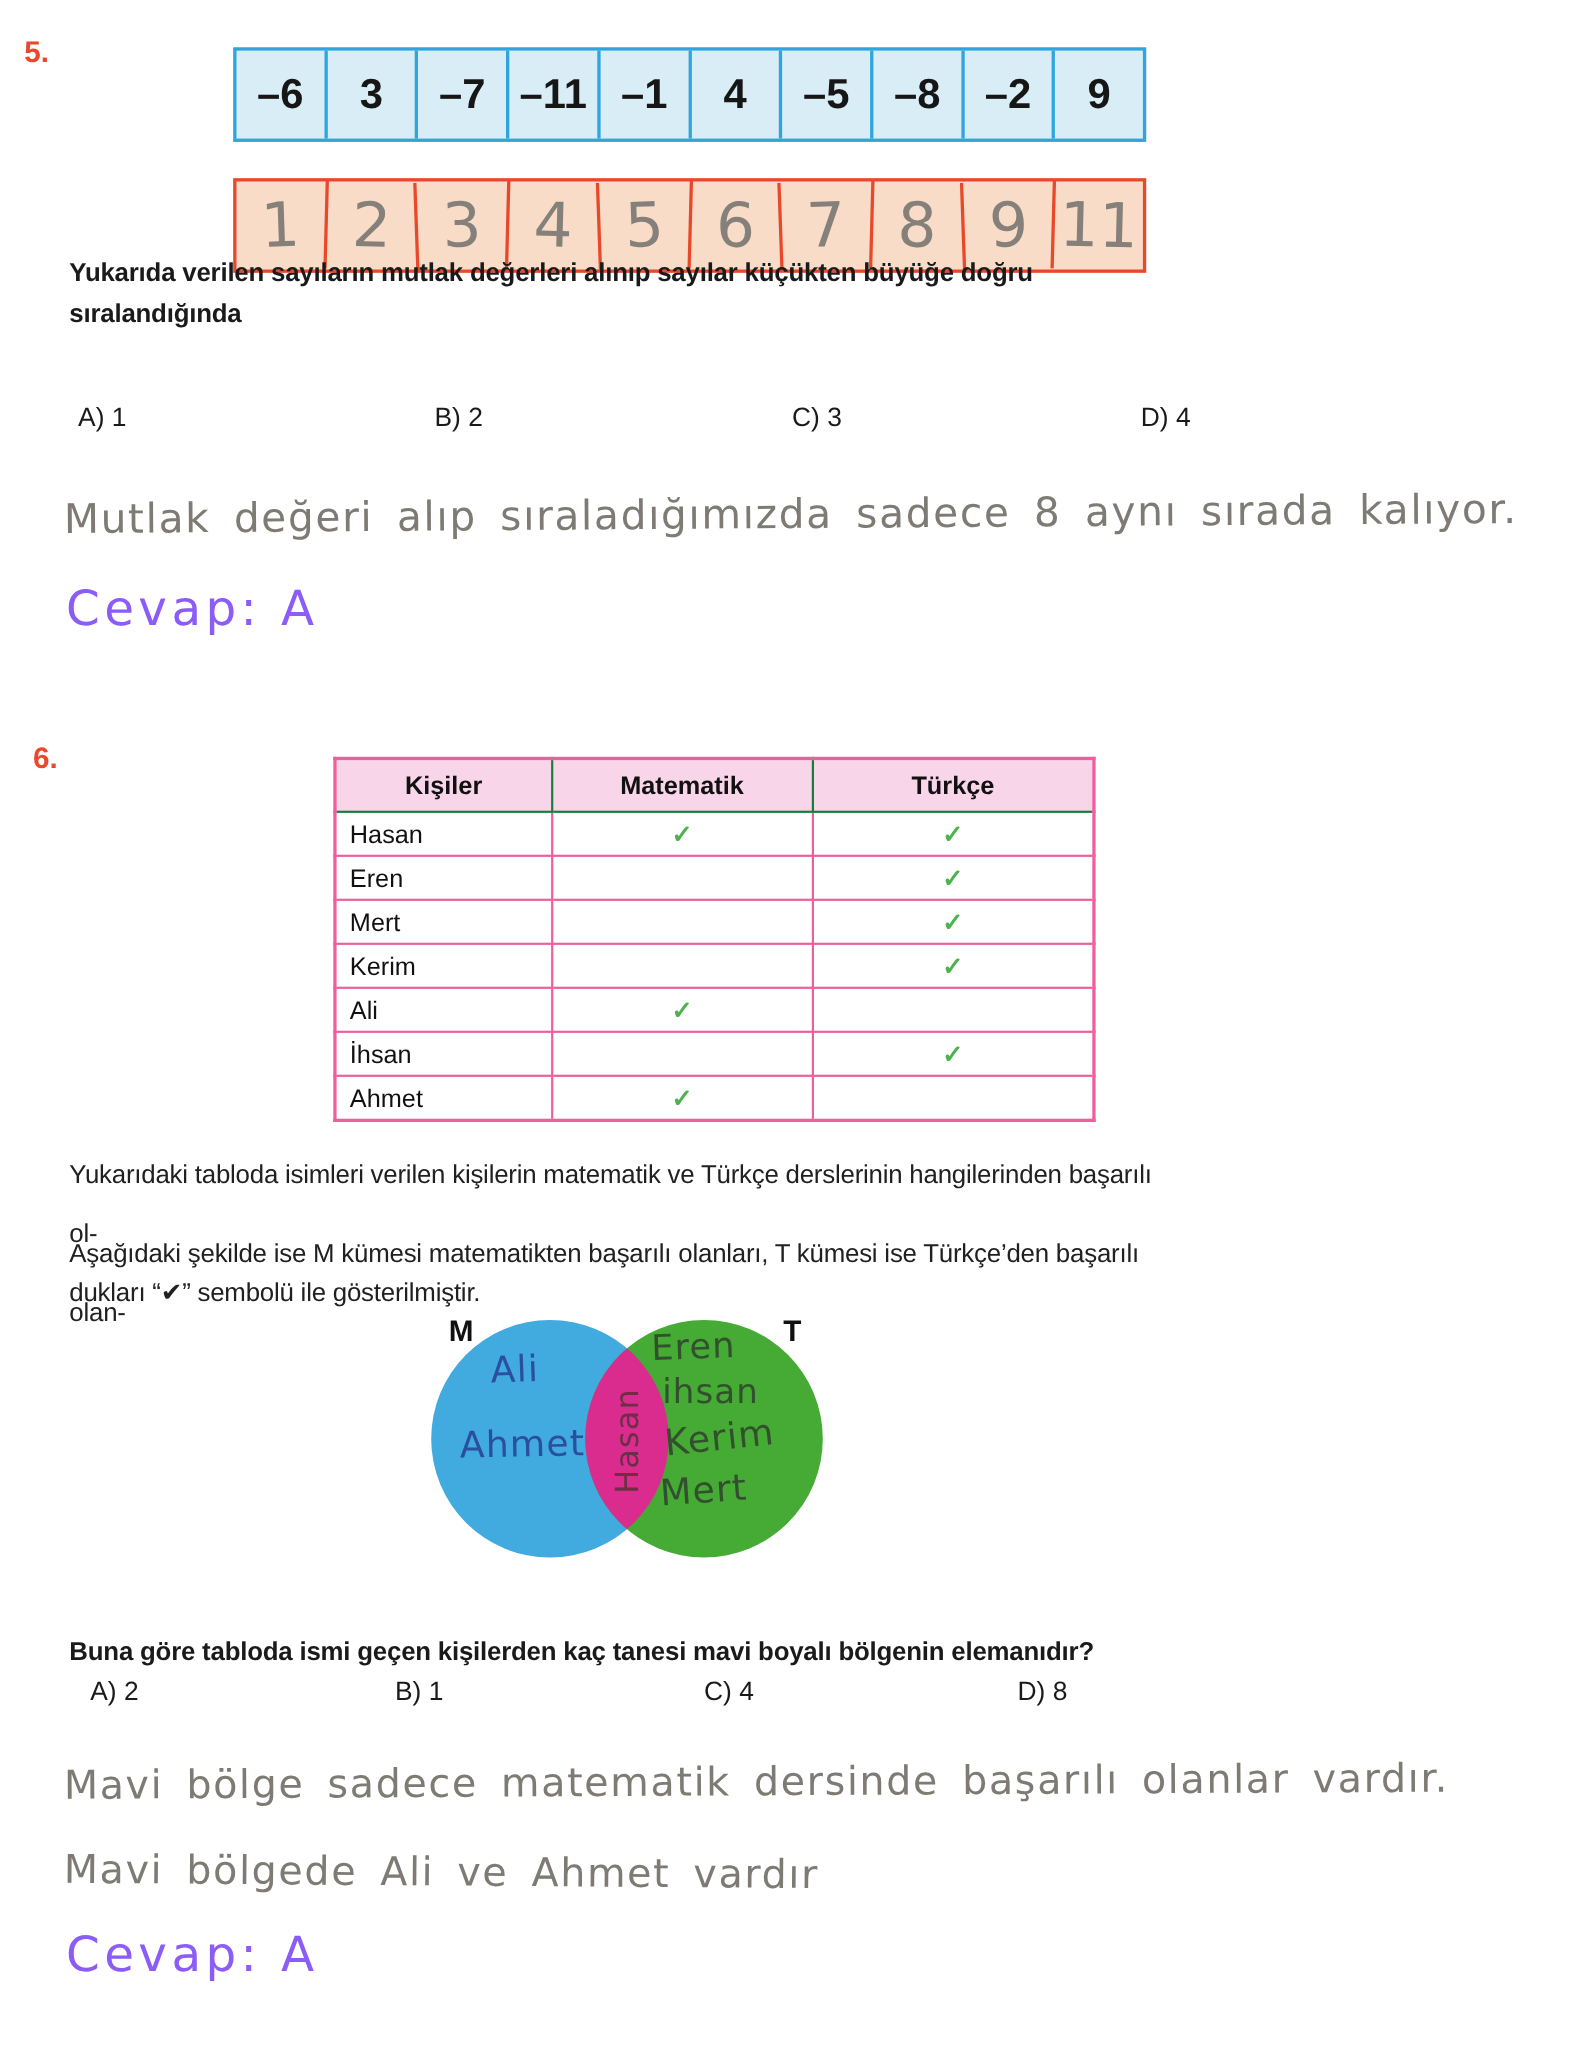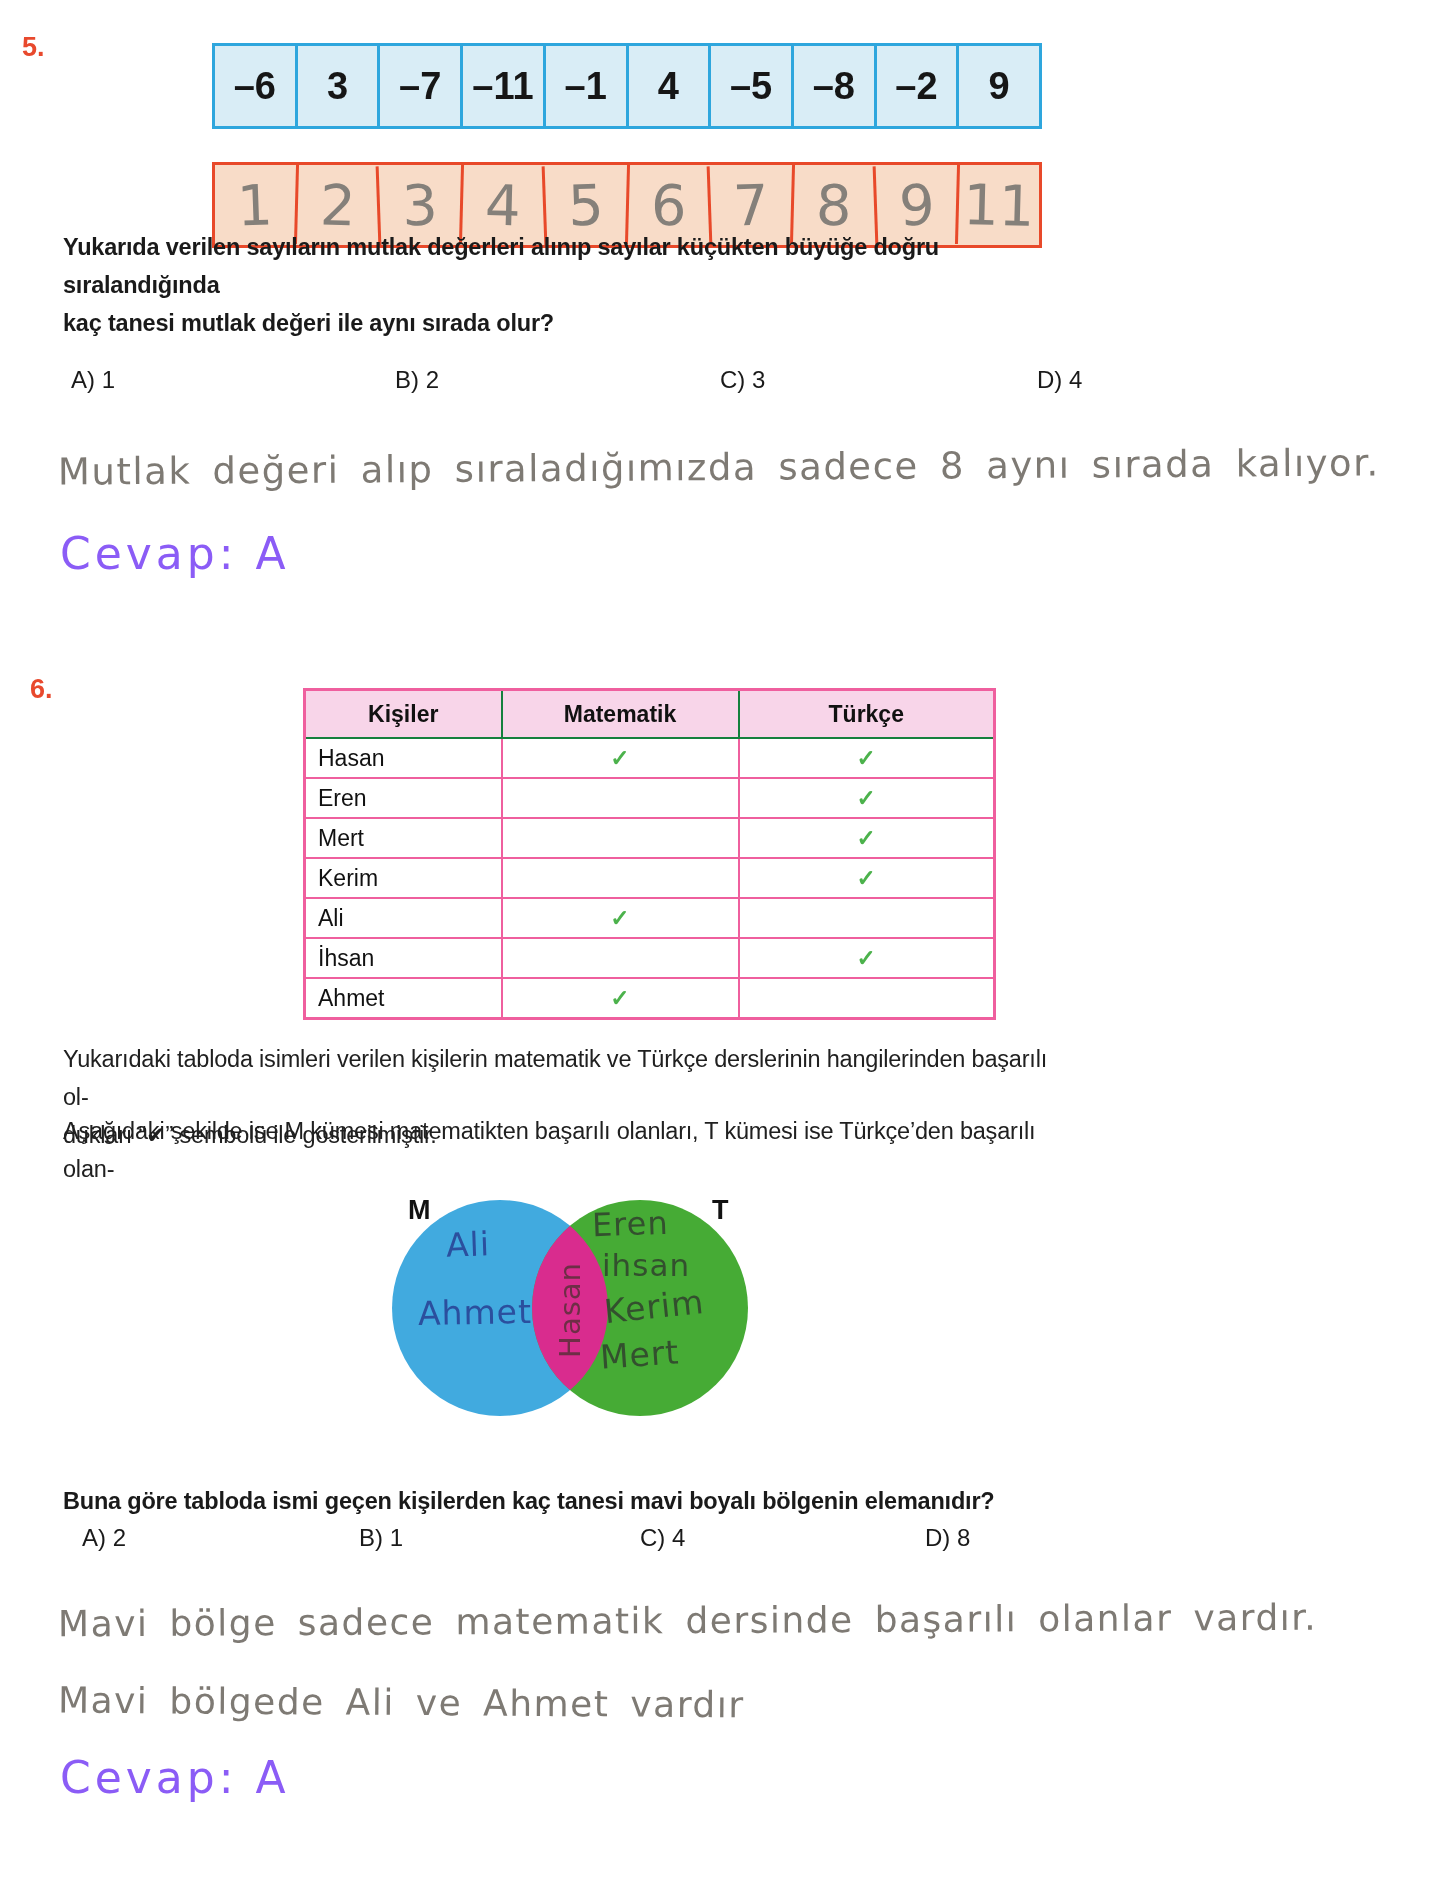--- a/index.html
+++ b/index.html
@@ -15,21 +15,21 @@
   .strip-blue{background:#d9edf6;border:3px solid #2ea6dd;}
   .strip-orange{background:#f8dcc8;border:3px solid #e8492a;}
   .strip .cell{flex:1;display:flex;align-items:center;justify-content:center;box-sizing:border-box;}
   .strip-blue .cell{border-left:3px solid #2ea6dd;font-weight:bold;font-size:38px;color:#161616;}
   .strip-orange .cell{border-left:3px solid #e8492a;font-family:"DejaVu Sans",sans-serif;font-size:56px;font-weight:400;color:#85807a;}
   .strip .cell:first-child{border-left:none;}
   .strip-orange .cell:nth-child(odd){transform:rotate(-2deg);}
   .strip-orange .cell:nth-child(even){transform:rotate(1.5deg);}
   
   .qtext{font-weight:bold;font-size:23.5px;line-height:38px;letter-spacing:-0.2px;}
-  .ptext{font-weight:normal;font-size:23.5px;line-height:38px;letter-spacing:-0.2px;color:#202020;}
+  .ptext{font-weight:normal;font-size:23.5px;line-height:54px;letter-spacing:-0.2px;color:#202020;}
   .choice{position:absolute;font-size:24px;color:#1a1a1a;white-space:nowrap;}
   
   .hand{font-family:"DejaVu Sans",sans-serif;color:#7e7a74;letter-spacing:1.5px;word-spacing:8px;white-space:nowrap;}
   .hand-pink{font-family:"DejaVu Sans",sans-serif;color:#8b5cf6;letter-spacing:4px;}
   
   table.scores{border-collapse:collapse;width:690px;table-layout:fixed;border:3px solid #ef5f9e;font-size:23px;}
   table.scores th{background:#f8d5e9;border:2px solid #15803d;height:44px;font-weight:bold;color:#111;}
   table.scores td{border:2px solid #ef5f9e;height:36px;background:#fff;}
   td.name{text-align:left;padding-left:12px;color:#111;}
   td.check{text-align:center;color:#4cb24c;font-size:23px;font-weight:bold;}
@@ -64,21 +64,20 @@
   <div class="cell">5</div>
   <div class="cell">6</div>
   <div class="cell">7</div>
   <div class="cell">8</div>
   <div class="cell">9</div>
   <div class="cell">11</div>
 </div>
 
 <div class="abs qtext" style="left:63px;top:228px;width:1010px;">
   <div>Yukarıda verilen sayıların mutlak değerleri alınıp sayılar küçükten büyüğe doğru sıralandığında</div>
-  <div>kaç tanesi mutlak değeri ile aynı sırada olur?</div>
 </div>
 
 <div class="abs" style="left:0;top:366px;width:1432px;height:34px;">
   <span class="choice" style="left:71px;">A) 1</span>
   <span class="choice" style="left:395px;">B) 2</span>
   <span class="choice" style="left:720px;">C) 3</span>
   <span class="choice" style="left:1037px;">D) 4</span>
 </div>
 
 <div class="abs hand" style="left:58px;top:446px;font-size:37px;transform:rotate(-0.4deg);">Mutlak değeri alıp sıraladığımızda sadece 8 aynı sırada kalıyor.</div>

